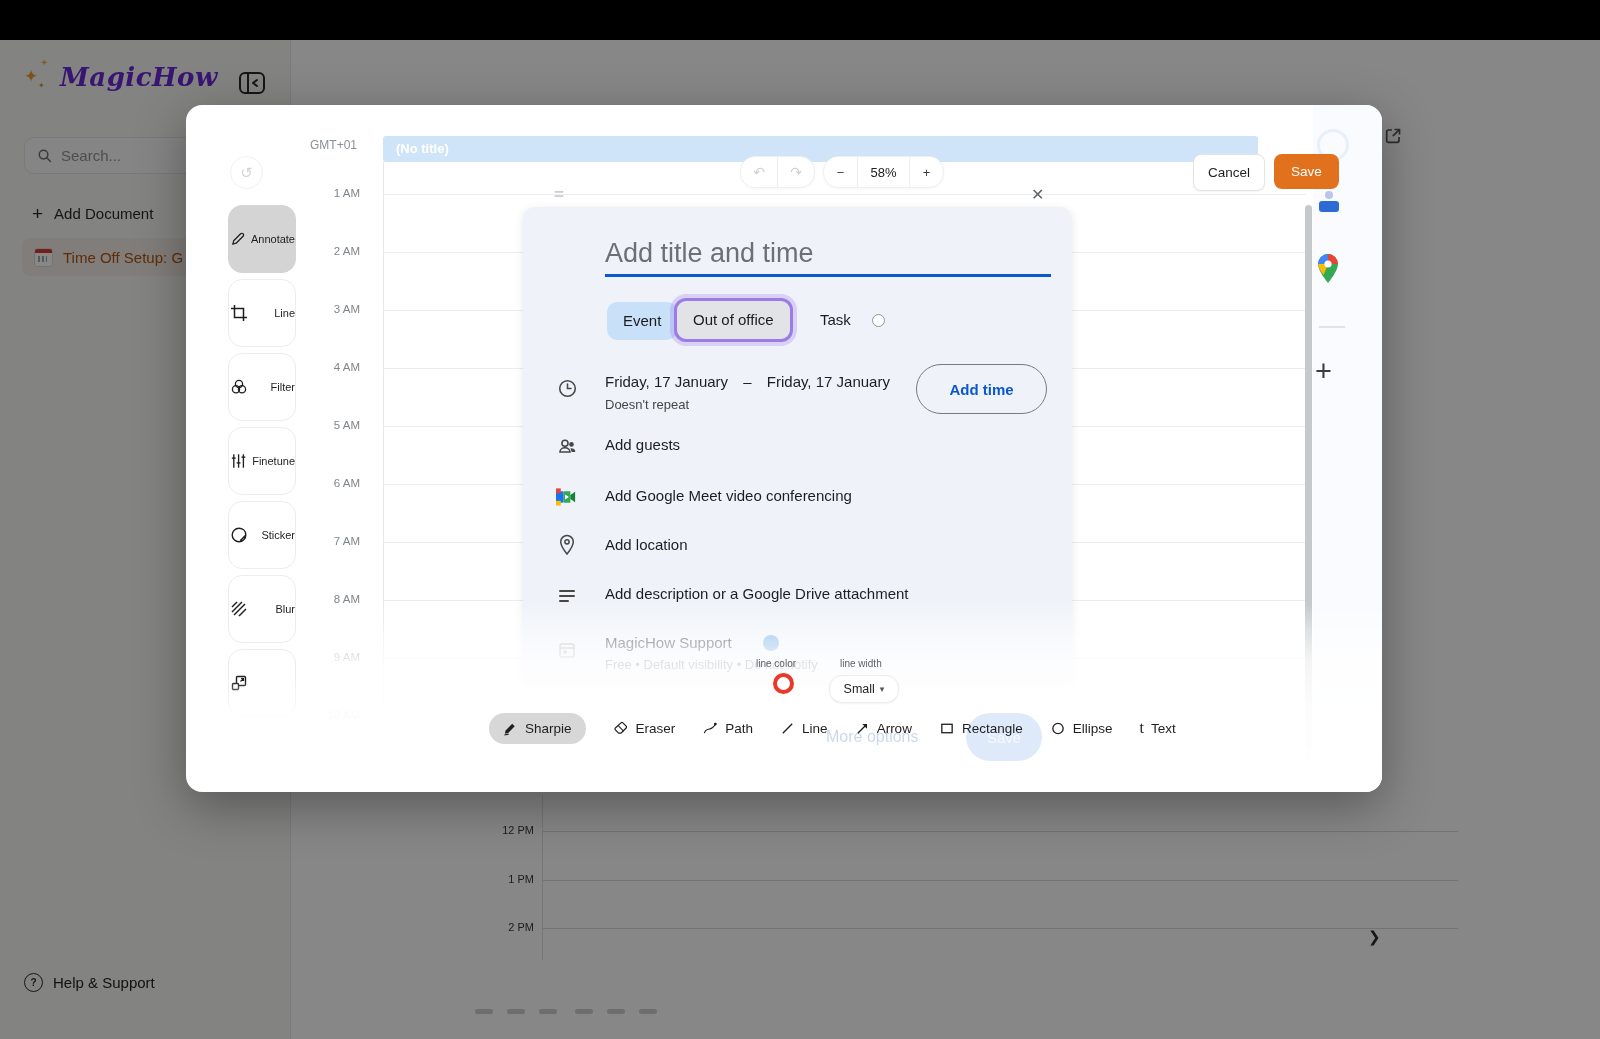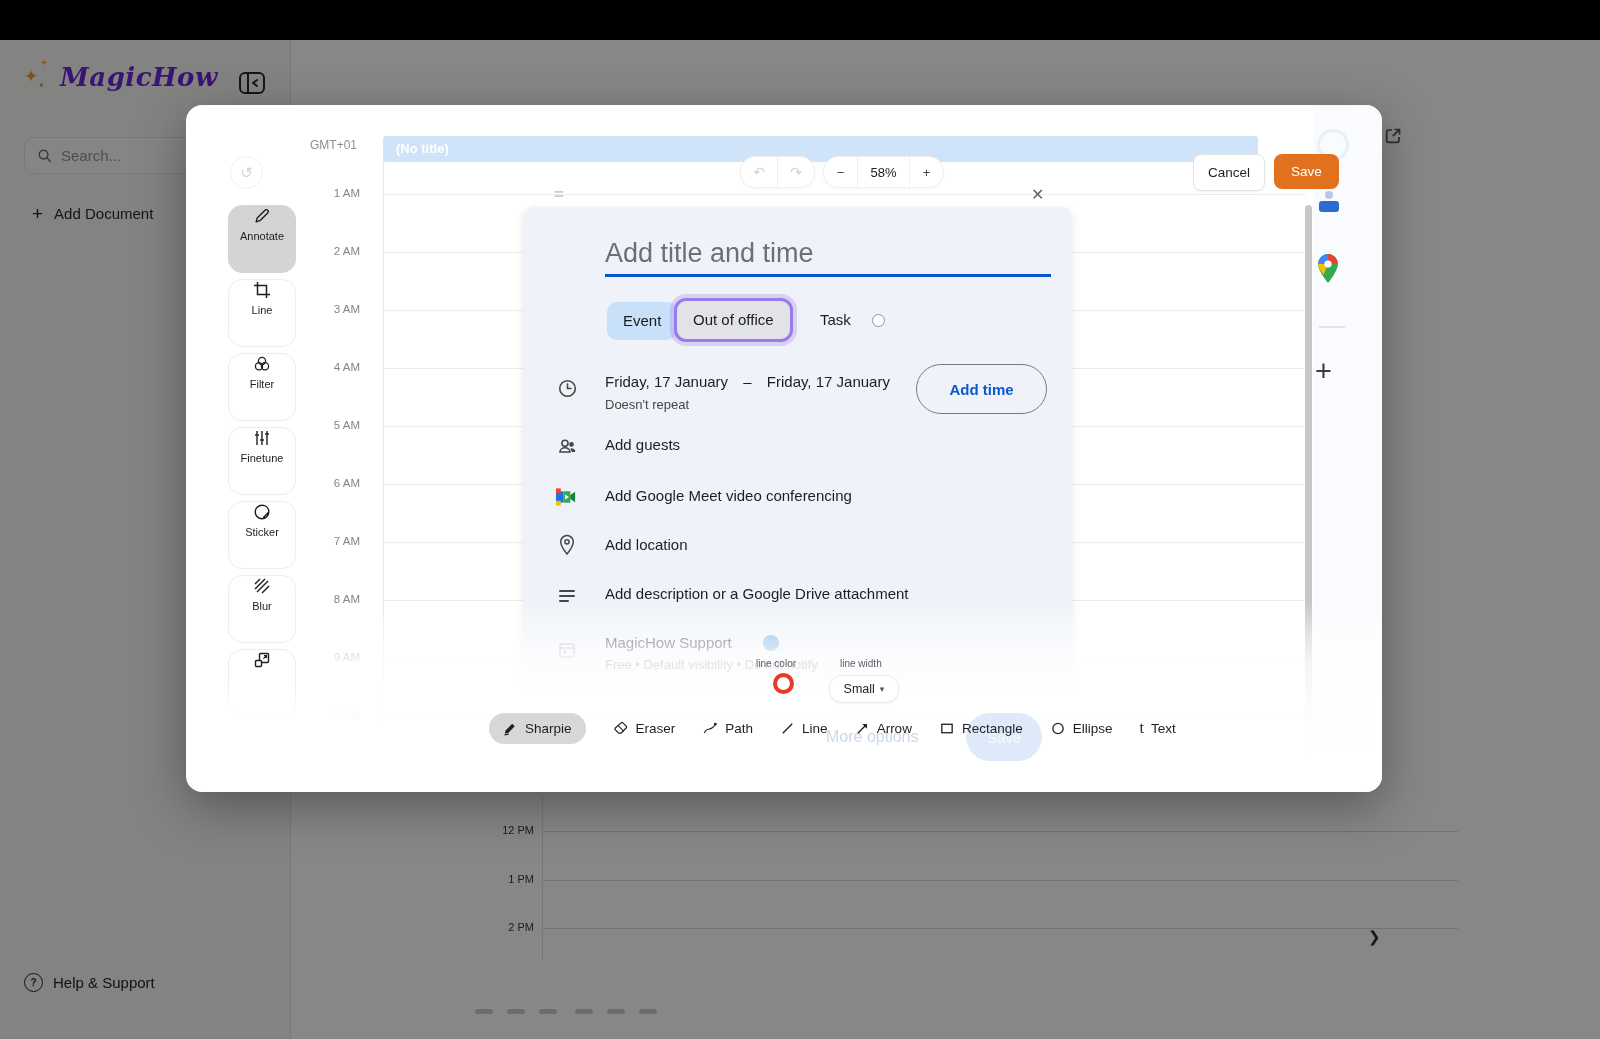--- a/index.html
+++ b/index.html
@@ -43,21 +43,21 @@
   
   .dim{left:0;top:40px;width:1600px;height:999px;background:rgba(0,0,0,.47);z-index:5;}
   
   .modal{left:186px;top:105px;width:1196px;height:687px;background:#fff;border-radius:16px;
          box-shadow:0 14px 50px rgba(0,0,0,.35);z-index:10;overflow:hidden;}
   
   .hist-btn{left:44px;top:51px;width:31px;height:31px;border:1px solid #f0f0f0;border-radius:50%;
             color:#d5d5d5;font-size:15px;display:flex;align-items:center;justify-content:center;
             background:#fff;}
   .tool{left:42px;width:66px;height:66px;border-radius:14px;background:#fff;border:1px solid #ededed;
-        display:flex;flex-direction:column;align-items:center;justify-content:flex-start;gap:4px;}
+        display:flex;flex-direction:row;align-items:center;justify-content:space-between;gap:4px;}
   .tool.selected{background:#d4d4d4;border-color:#d4d4d4;}
   .tool .tlabel{font-size:11px;color:#1f1f1f;}
   .tool svg{display:block;}
   .palette-fade{left:38px;top:575px;width:76px;height:50px;
                 background:linear-gradient(180deg,rgba(255,255,255,0),#fff 80%);}
   
   .gmt{left:124px;top:33px;font-size:12px;color:#8a9097;}
   .notitle{left:197px;top:31px;width:875px;height:26px;background:#cfe4f8;border-radius:3px;
            color:#fff;font-weight:bold;font-size:13px;line-height:26px;padding-left:13px;
            box-sizing:border-box;}
@@ -160,20 +160,24 @@
           <line x1="10.5" y1="10.5" x2="14.3" y2="14.3" stroke="#6d7278" stroke-width="1.6" stroke-linecap="round"></line>
         </svg>
         <span>Search...</span>
       </div>
 
       <div class="abs adddoc">
         <span class="plus">+</span>
         <span>Add Document</span>
       </div>
 
+      <div class="abs docitem">
+        <span class="calfav"></span>
+        <span>Time Off Setup: G</span>
+      </div>
 
       <div class="abs help">
         <span class="help-circ">?</span>
         <span>Help &amp; Support</span>
       </div>
     </div>
 
     <span class="abs" style="left:1383px;top:86px;">
       <svg width="20" height="20" viewBox="0 0 20 20">
         <path d="M9 4 H5.5 A1.8 1.8 0 0 0 3.7 5.8 V14.5 A1.8 1.8 0 0 0 5.5 16.3 H14.2 A1.8 1.8 0 0 0 16 14.5 V11" fill="none" stroke="#555" stroke-width="1.7"></path>

